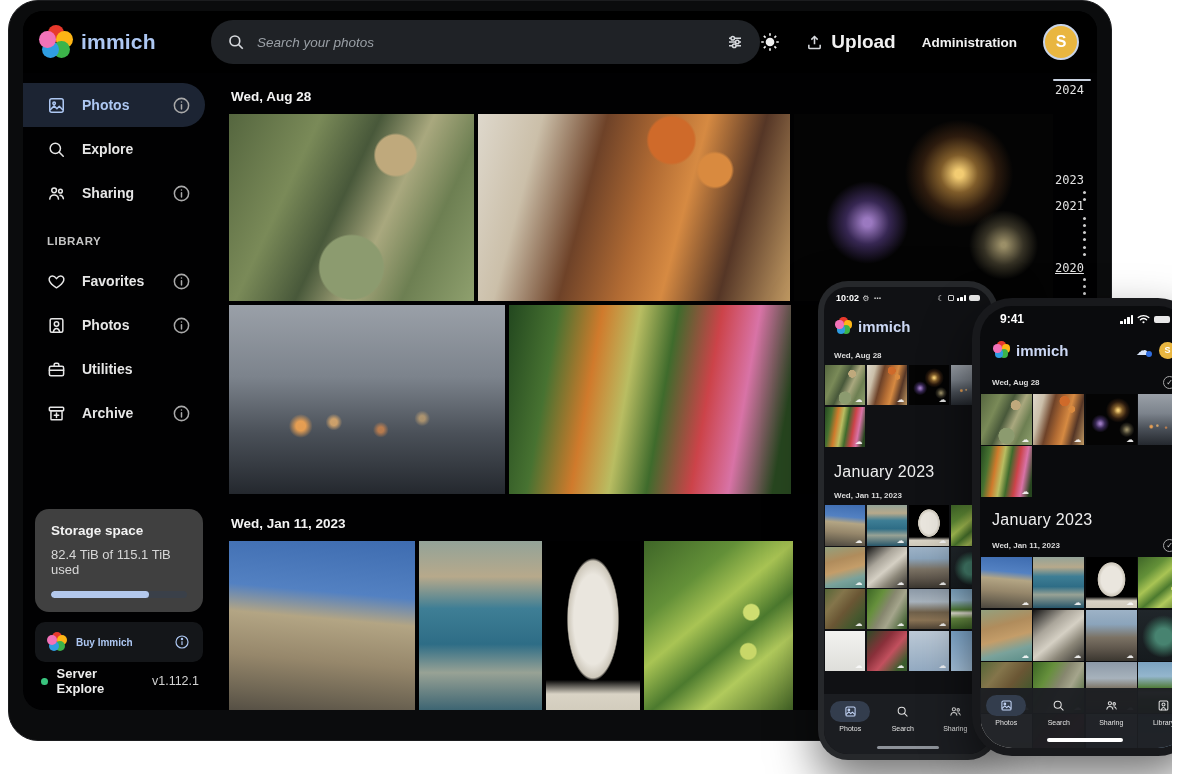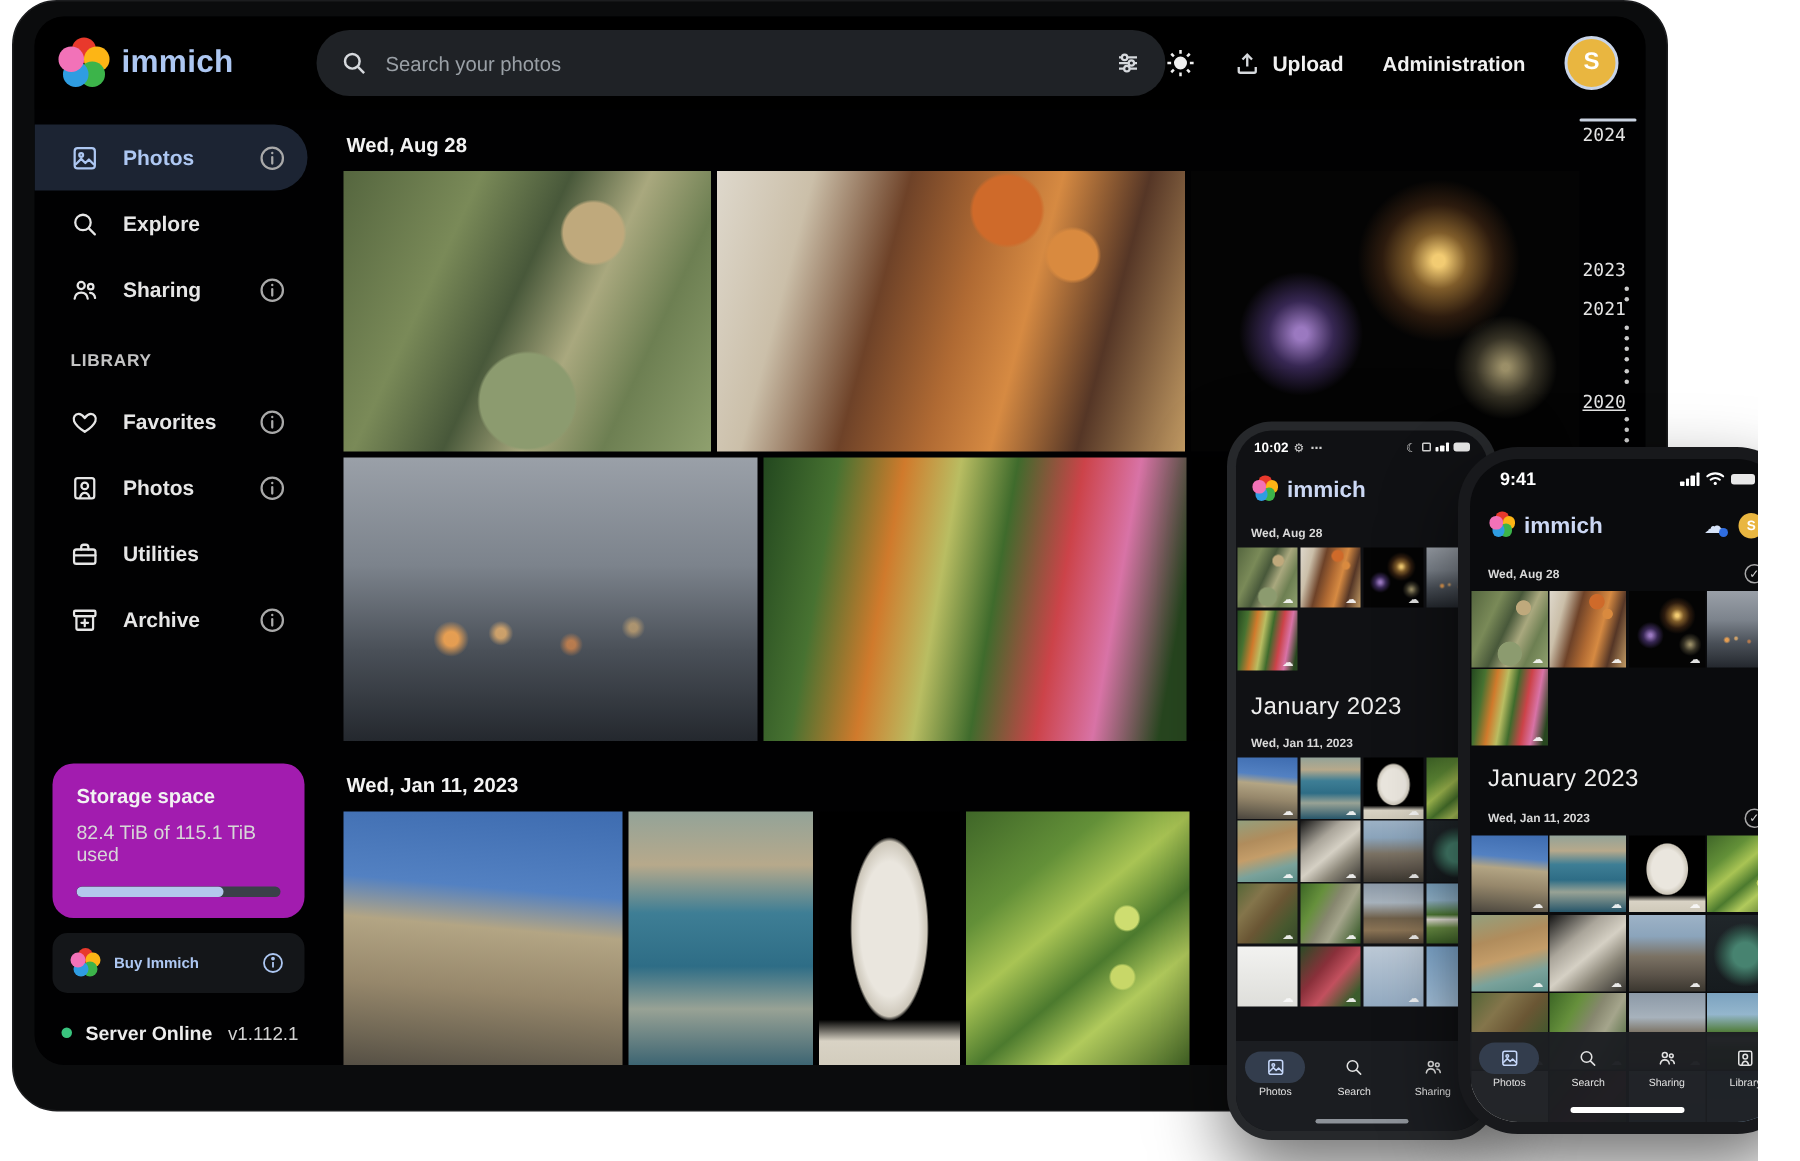--- a/index.html
+++ b/index.html
@@ -22,43 +22,43 @@
   .logo .pt-red    { left:.22em;  top:-.07em;  background:var(--logo-red); }
   .logo .pt-yellow { left:.50em;  top:.13em;   background:var(--logo-yellow); }
   .logo .pt-green  { left:.40em;  top:.46em;   background:var(--logo-green); }
   .logo .pt-blue   { left:.04em;  top:.46em;   background:var(--logo-blue); }
   .logo .pt-pink   { left:-.06em; top:.13em;   background:var(--logo-pink); }
   .lg-30 { font-size:30px; } .lg-18 { font-size:18px; } .lg-15 { font-size:15px; }
 
   .search-pill { width:574px; height:44px; border-radius:24px; background:#1f2226;
                  display:flex; align-items:center; padding:0 16px; gap:12px; }
   .search-pill input { flex:1; background:transparent; border:none; outline:none;
-                       color:#8b5cf6; font-size:13.5px; font-family:inherit; }
+                       color:#8b5cf6; font-size:13.5px; font-family:inherit;font-style:italic; }
   .search-pill input::placeholder { color:#9aa0a6; }
   .hdr-ico { color:#d6d9dd; display:flex; align-items:center; }
 
   .header-actions { margin-left:auto; display:flex; align-items:center; gap:26px; }
   .upload-btn { display:flex; align-items:center; gap:8px; background:none; border:none;
-                color:#f1f1f1; font-size:14px; font-weight:700; font-family:inherit; cursor:pointer;justify-content:flex-end; }
+                color:#f1f1f1; font-size:19px; font-weight:700; font-family:inherit; cursor:pointer;justify-content:flex-end; }
   .admin-link { color:#f1f1f1; font-size:13.5px; font-weight:700; cursor:pointer; }
   .avatar { width:36px; height:36px; border-radius:50%; background:var(--avatar); border:2px solid #c8d4e8;
             color:#fff; font-size:16px; font-weight:700; display:flex; align-items:center; justify-content:center; cursor:pointer; }
 
   .app-body { flex:1; display:flex; min-height:0; }
 
   
   .sidebar { width:192px; padding-top:10px; position:relative; flex-shrink:0; }
   .nav-item { height:44px; display:flex; align-items:center; gap:16px; padding-left:24px; margin-right:10px;
               border-radius:0 22px 22px 0; color:#e6e6e6; font-size:14px; font-weight:600; position:relative; cursor:pointer; }
   .nav-item svg { width:19px; height:19px; flex-shrink:0; }
   .nav-item .info-ico { position:absolute; right:14px; color:#a9a9a9; display:flex; }
   .nav-item.selected { background:var(--pill); color:var(--accent); }
   .section-label { font-size:11.5px; color:#c4c4c4; letter-spacing:.5px; margin:20px 0 12px 24px; font-weight:600; }
 
-  .storage-card { position:absolute; left:12px; right:12px; bottom:98px; background:#a21caf; border-radius:14px; padding:14px 16px; }
+  .storage-card { position:absolute; left:12px; right:12px; bottom:98px; background:#404040; border-radius:14px; padding:14px 16px; }
   .storage-title { font-size:13.5px; font-weight:700; color:#f2f2f2; }
   .storage-usage { font-size:13px; color:#d7d7d7; margin-top:9px; }
   .storage-bar { margin-top:14px; height:7px; border-radius:4px; background:#3a4049; overflow:hidden; }
   .storage-fill { height:100%; border-radius:4px; background:var(--progress); }
 
   .buy-btn { position:absolute; left:12px; right:12px; bottom:48px; height:40px; background:#141619; border-radius:10px;
              display:flex; align-items:center; padding:0 13px; gap:10px; cursor:pointer; }
   .buy-label { font-size:10px; font-weight:700; color:var(--accent); }
   .buy-btn .info-ico { margin-left:auto; color:var(--accent); display:flex; }
 
@@ -361,21 +361,21 @@
               <svg width="16" height="16" viewBox="0 0 24 24" fill="none" stroke="currentColor" stroke-width="1.8">
                   <circle cx="12" cy="12" r="9"></circle>
                   <line x1="12" y1="11" x2="12" y2="16.5"></line>
                   <circle cx="12" cy="7.6" r="1" fill="currentColor"></circle>
                 </svg>
             </span>
           </div>
 
           <div class="server-row">
             <span class="server-dot"></span>
-            <span class="server-text">Server Online</span>
+            <span class="server-text">Server Explore</span>
             <span class="server-version">v1.112.1</span>
           </div>
         </aside>
 
         <main class="main" id="main-sections">
             <div class="date-header">Wed, Aug 28</div>
             <div class="prow">
               <div class="ph ph-monkeys" style="width: 245px; height: 187px;"></div>
               <div class="ph ph-dinner" style="width: 312px; height: 187px;"></div>
               <div class="ph ph-fireworks" style="width: 262px; height: 187px;"></div>

